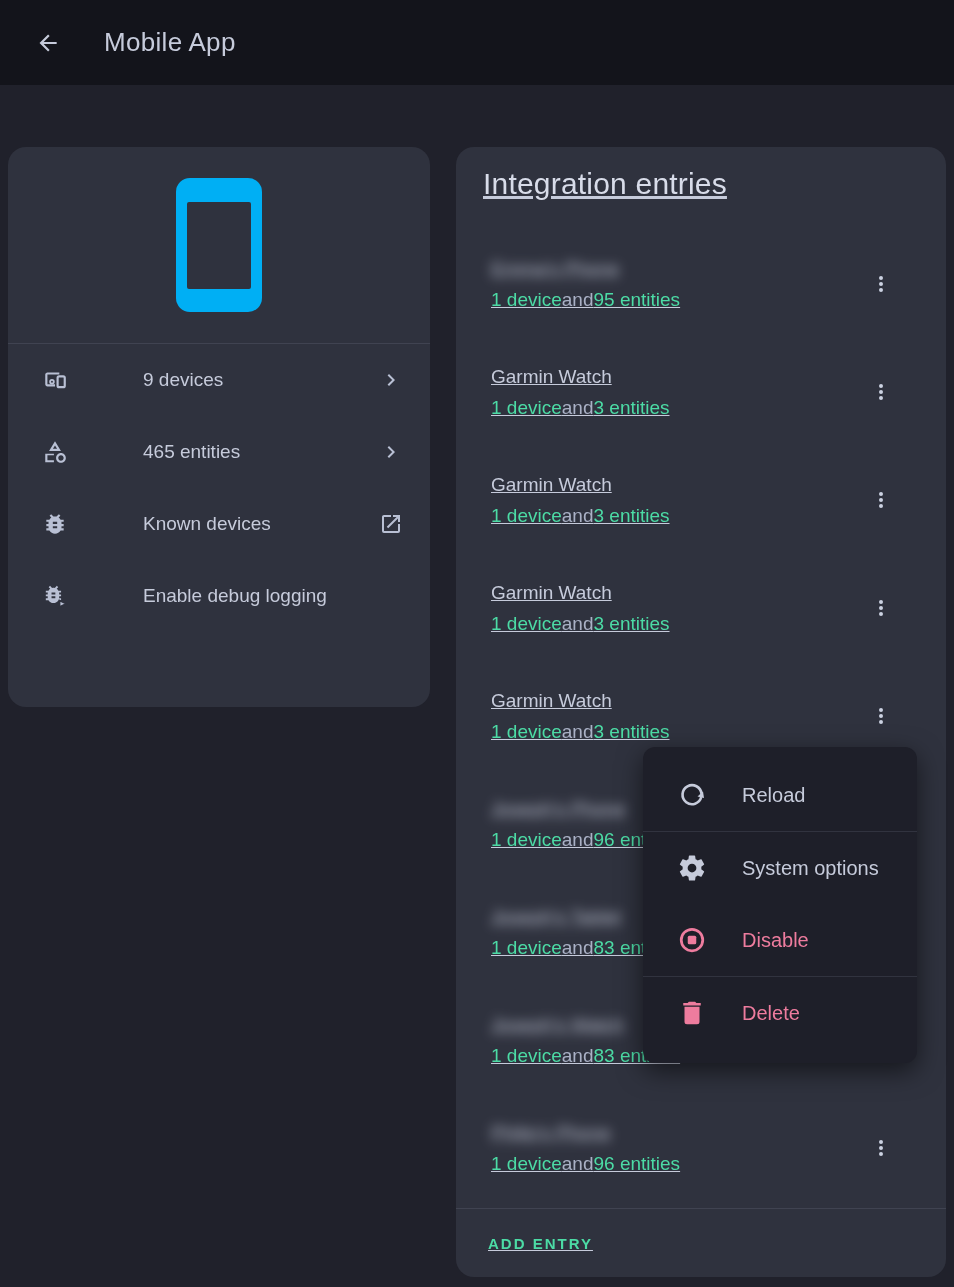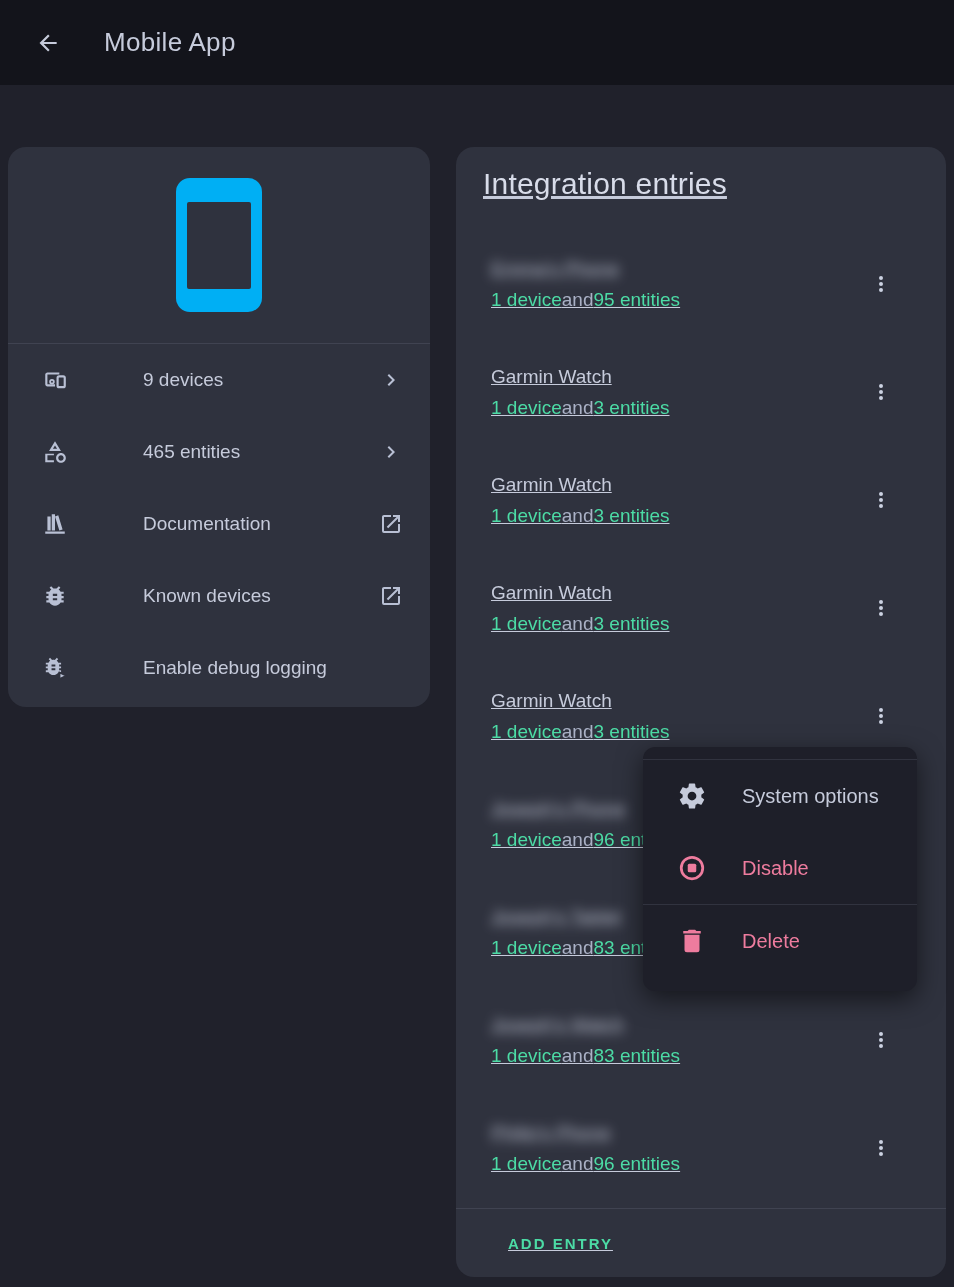--- a/index.html
+++ b/index.html
@@ -85,21 +85,21 @@
   .entry-sub .link{color:var(--link-green);cursor:pointer;}
   .entry-sub .conn{color:var(--text-secondary);}
   .kebab-btn{
     width:40px;height:48px;flex:none;
     display:flex;align-items:center;justify-content:center;
     background:none;border:none;color:#ccd2e2;cursor:pointer;
   }
   .entries-divider{margin-top:6px;}
   .add-entry{
     height:69px;width:100%;display:flex;align-items:center;
-    padding-left:52px;background:none;border:none;cursor:pointer;
+    padding-left:32px;background:none;border:none;cursor:pointer;
     color:var(--link-green);font-family:inherit;
     font-size:15px;font-weight:700;letter-spacing:2px;
   }
 
   
   .context-menu{
     position:absolute;left:643px;top:747px;width:274px;
     padding:12px 0 14px;background:var(--menu-bg);border-radius:12px;
     box-shadow:0 8px 26px rgba(0,0,0,.55);z-index:10;
   }
@@ -156,33 +156,20 @@
         </svg>
     </span>
     <span>465 entities</span>
     <span class="trail">
       <svg viewBox="0 0 24 24">
           <path d="M8.59,16.58L13.17,12L8.59,7.41L10,6L16,12L10,18L8.59,16.58Z"></path>
         </svg>
     </span>
   </div>
 
-  <div class="info-row">
-    <span class="lead">
-      <svg viewBox="0 0 24 24">
-          <path d="M9 3V18H12V3H9M12 5L16 18L19 17L15 4L12 5M5 5V18H8V5H5M3 19V21H21V19H3Z"></path>
-        </svg>
-    </span>
-    <span>Documentation</span>
-    <span class="trail">
-      <svg viewBox="0 0 24 24">
-          <path d="M14,3V5H17.59L7.76,14.83L9.17,16.24L19,6.41V10H21V3M19,19H5V5H12V3H5C3.89,3 3,3.9 3,5V19A2,2 0 0,0 5,21H19A2,2 0 0,0 21,19V12H19V19Z"></path>
-        </svg>
-    </span>
-  </div>
 
   <div class="info-row">
     <span class="lead">
       <svg viewBox="0 0 24 24">
           <path d="M14,12H10V10H14M14,16H10V14H14M20,8H17.19C16.74,7.22 16.12,6.55 15.37,6.04L17,4.41L15.59,3L13.42,5.17C12.96,5.06 12.5,5 12,5C11.5,5 11.04,5.06 10.59,5.17L8.41,3L7,4.41L8.62,6.04C7.88,6.55 7.26,7.22 6.81,8H4V10H6.09C6.04,10.33 6,10.66 6,11V12H4V14H6V15C6,15.34 6.04,15.67 6.09,16H4V18H6.81C7.85,19.79 9.78,21 12,21C14.22,21 16.15,19.79 17.19,18H20V16H17.91C17.96,15.67 18,15.34 18,15V14H20V12H18V11C18,10.66 17.96,10.33 17.91,10H20V8Z"></path>
         </svg>
     </span>
     <span>Known devices</span>
     <span class="trail">
       <svg viewBox="0 0 24 24">
@@ -359,20 +346,29 @@
             </svg>
       </span>
     </button>
   </div>
     </div>
   <div class="hdivider entries-divider"></div>
   <button class="add-entry">ADD ENTRY</button>
 </section>
 
 <div class="context-menu">
+  <div class="menu-item">
+    <span class="mi">
+      <svg viewBox="0 0 24 24" width="30" height="30">
+          <path fill="none" stroke="currentColor" stroke-width="2.1" d="M19.4 13.6A7.6 7.6 0 1 1 19.6 11"></path>
+          <path d="M20.8 9.2 L21.6 14.4 L16.4 13.2 Z"></path>
+        </svg>
+    </span>
+    <span>Reload</span>
+  </div>
   <div class="menu-divider"></div>
   <div class="menu-item">
     <span class="mi">
       <svg viewBox="0 0 24 24" width="30" height="30">
           <path d="M12,15.5A3.5,3.5 0 0,1 8.5,12A3.5,3.5 0 0,1 12,8.5A3.5,3.5 0 0,1 15.5,12A3.5,3.5 0 0,1 12,15.5M19.43,12.97C19.47,12.65 19.5,12.33 19.5,12C19.5,11.67 19.47,11.34 19.43,11L21.54,9.37C21.73,9.22 21.78,8.95 21.66,8.73L19.66,5.27C19.54,5.05 19.27,4.96 19.05,5.05L16.56,6.05C16.04,5.66 15.5,5.32 14.87,5.07L14.5,2.42C14.46,2.18 14.25,2 14,2H10C9.75,2 9.54,2.18 9.5,2.42L9.13,5.07C8.5,5.32 7.96,5.66 7.44,6.05L4.95,5.05C4.73,4.96 4.46,5.05 4.34,5.27L2.34,8.73C2.21,8.95 2.27,9.22 2.46,9.37L4.57,11C4.53,11.34 4.5,11.67 4.5,12C4.5,12.33 4.53,12.65 4.57,12.97L2.46,14.63C2.27,14.78 2.21,15.05 2.34,15.27L4.34,18.73C4.46,18.95 4.73,19.03 4.95,18.95L7.44,17.94C7.96,18.34 8.5,18.68 9.13,18.93L9.5,21.58C9.54,21.82 9.75,22 10,22H14C14.25,22 14.46,21.82 14.5,21.58L14.87,18.93C15.5,18.67 16.04,18.34 16.56,17.94L19.05,18.95C19.27,19.03 19.54,18.95 19.66,18.73L21.66,15.27C21.78,15.05 21.73,14.78 21.54,14.63L19.43,12.97Z"></path>
         </svg>
     </span>
     <span>System options</span>
   </div>
   <div class="menu-item danger">

